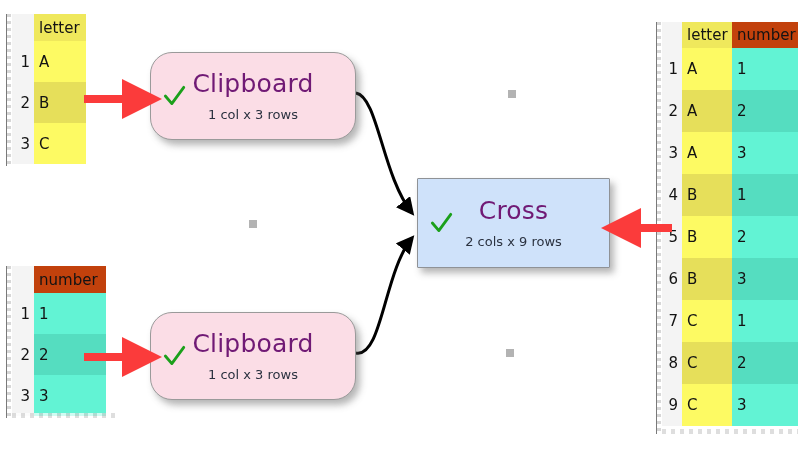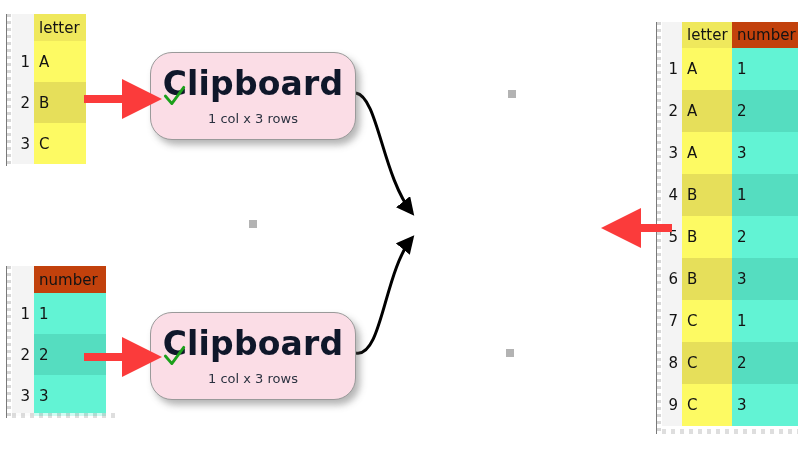--- a/index.html
+++ b/index.html
@@ -111,26 +111,25 @@
     border-radius: 22px;
     box-shadow: 4px 5px 7px rgba(90,90,90,.45);
   }
   .node-cross {
     background: #cfe2fa;
     border: 1px solid #8f9296;
     border-radius: 1px;
     box-shadow: 4px 5px 7px rgba(90,90,90,.45);
   }
   .node-title {
-    font-size: 33px;
-    color: #0f172a;
+    font-size: 25px;
+    color: #701a75;
     line-height: 1;
     margin-bottom: 12px;
     letter-spacing: .2px;
-    font-weight: bold;
   }
   .node-sub {
     font-size: 13px;
     color: #2b3240;
     line-height: 1;
   }
   .node-check {
     position: absolute;
     left: 10px;
     top: 50%;
@@ -294,20 +293,27 @@
   </div>
 
   <div class="node node-clipboard" style="left:150px; top:312px; width:206px; height:88px;">
     <svg class="node-check" viewBox="0 0 24 24">
       <path d="M4 12 L10 19 L21 4" fill="none" stroke="#1ba01b" stroke-width="2.6" stroke-linecap="round" stroke-linejoin="round"></path>
     </svg>
     <div class="node-title">Clipboard</div>
     <div class="node-sub">1 col x 3 rows</div>
   </div>
 
+  <div class="node node-cross" style="left:417px; top:178px; width:193px; height:90px;">
+    <svg class="node-check" viewBox="0 0 24 24">
+      <path d="M4 12 L10 19 L21 4" fill="none" stroke="#1ba01b" stroke-width="2.6" stroke-linecap="round" stroke-linejoin="round"></path>
+    </svg>
+    <div class="node-title">Cross</div>
+    <div class="node-sub">2 cols x 9 rows</div>
+  </div>
 
   <svg id="redarrows" viewBox="0 0 798 450">
     <defs>
       <marker id="redhead" viewBox="0 0 10 10" refX="7" refY="5" markerWidth="5" markerHeight="5" orient="auto-start-reverse">
         <path d="M 0 0 L 10 5 L 0 10 z" fill="#fb3b3b"></path>
       </marker>
     </defs>
     <line x1="84" y1="99" x2="150" y2="99" stroke="#fb3b3b" stroke-width="8" marker-end="url(#redhead)"></line>
     <line x1="84" y1="357" x2="150" y2="357" stroke="#fb3b3b" stroke-width="8" marker-end="url(#redhead)"></line>
     <line x1="672" y1="228" x2="613" y2="228" stroke="#fb3b3b" stroke-width="8" marker-end="url(#redhead)"></line>

